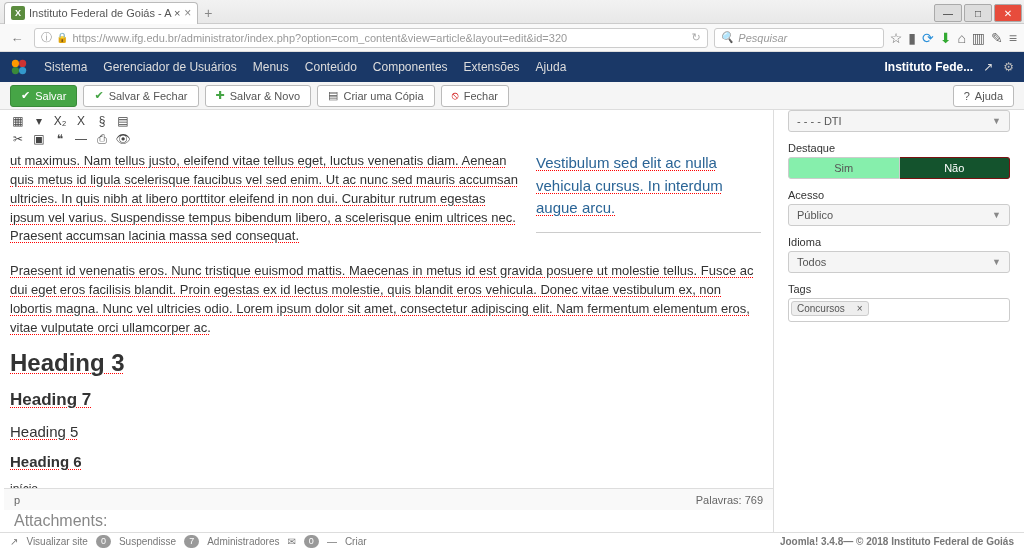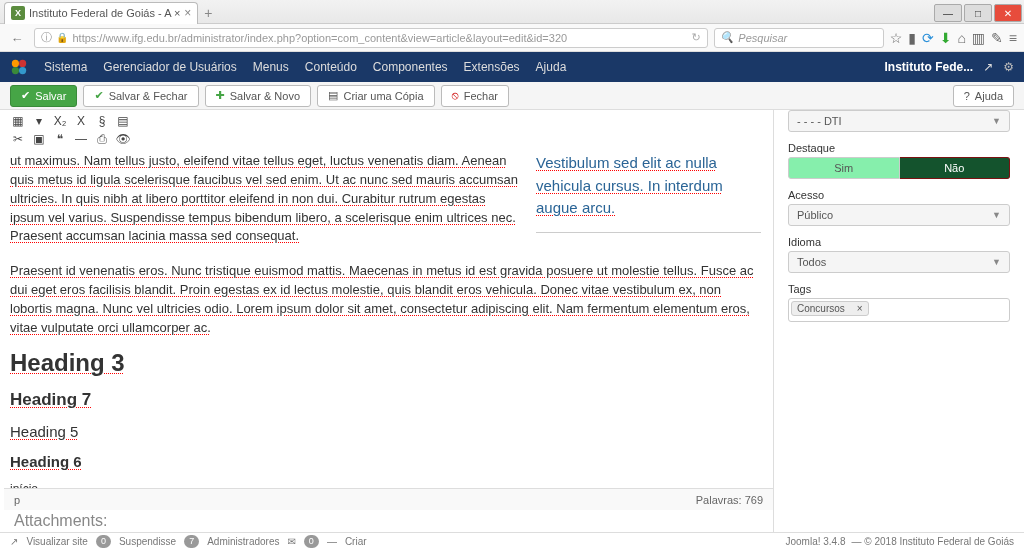--- a/index.html
+++ b/index.html
@@ -79,21 +79,21 @@
 .btn-group .seg { flex:1; height:22px; border:1px solid #ccc; display:flex; align-items:center; justify-content:center; font-size:11px; cursor:pointer; }
 .btn-group .seg:first-child { border-radius:3px 0 0 3px; background:#86efac; color:#555; }
 .btn-group .seg:last-child { border-radius:0 3px 3px 0; border-left:none; }
 .btn-group .seg.selected { background:#14532d; color:#fff; border-color:#7a1212;}
 .tag-box { width:100%; min-height:24px; border:1px solid #ccc; border-radius:3px; background:#fff; padding:2px; }
 .tag-chip { display:inline-flex; align-items:center; gap:12px; background:#eee; border:1px solid #ccc; border-radius:3px; padding:1px 5px; font-size:10px; color:#555;}
 
 
 .footer { position:absolute; bottom:0; left:0; right:0; height:18px; background:#fff; border-top:1px solid #ddd; display:flex; align-items:center; padding:0 10px; font-size:10px; color:#777; gap:8px;}
 .footer .badge { background:#999; color:#fff; border-radius:7px; padding:0 5px; font-size:9px; line-height:13px;}
-.footer .right { margin-left:auto; display:flex; gap:6px;}
+.footer .right { margin-left:auto; display:flex; font-weight:bold;}
 </style>
 </head>
 <body>
 
 <div class="titlebar">
   <div class="tab">
     <span class="favicon">X</span>
     <span>Instituto Federal de Goiás - A ×</span>
     <span class="tab-close">×</span>
   </div>

